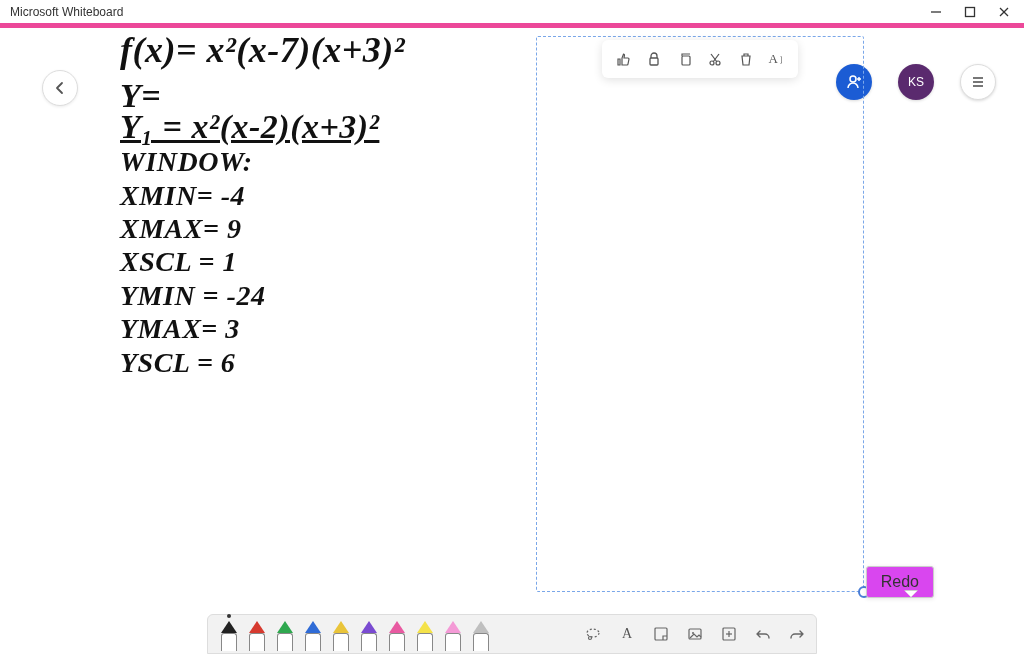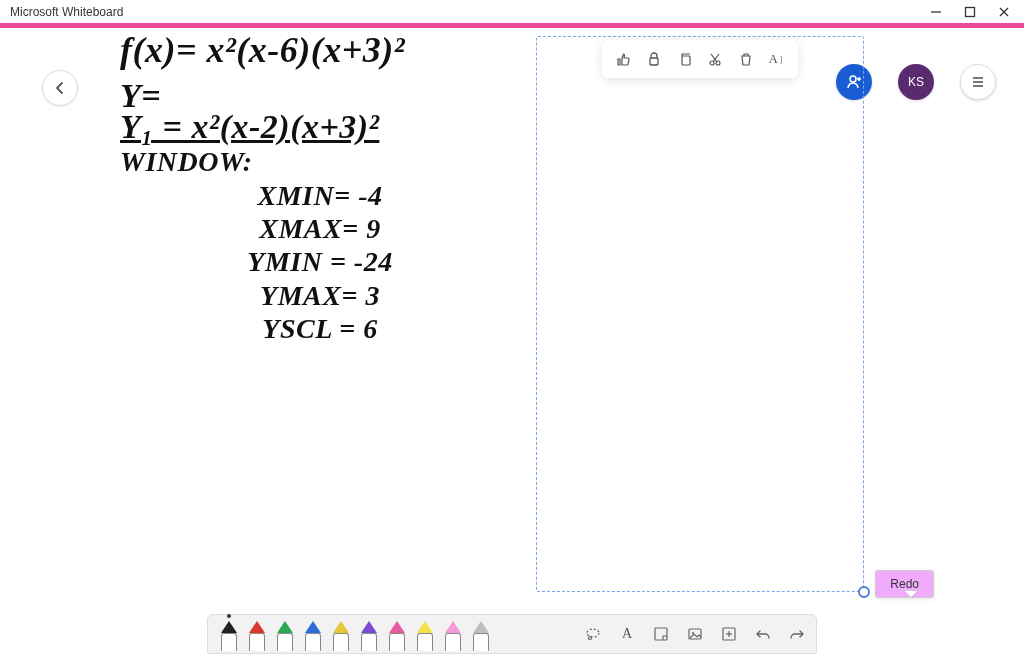--- a/index.html
+++ b/index.html
@@ -85,31 +85,31 @@
       font-family: "Comic Sans MS", "Segoe Script", cursive;
       font-weight: 700;
       color: #111;
       line-height: 1.05;
     }
     .ink .l { white-space: pre; font-style: italic; letter-spacing: 0.5px;}
     .l1 { font-size: 36px; }
     .l2 { font-size: 34px; margin-top: 8px;}
     .l3 { font-size: 34px; margin-top: -4px; text-decoration: underline;}
     .l4 { font-size: 28px; margin-top: 2px; font-style: italic;}
-    .lw { font-size: 28px; margin-top: 4px; font-style: italic; text-align: center;}
+    .lw { font-size: 28px; margin-top: 4px; font-style: italic;}
     
     
     .tooltip {
       position: absolute;
       right: 90px; bottom: 60px;
-      background: #f0abfc;
+      background: #d946ef;
       border: 1px solid #ccc;
       border-radius: 3px;
       padding: 6px 14px;
-      font-size: 12px;
+      font-size: 16px;
       color: #333;
       box-shadow: 0 1px 4px rgba(0,0,0,.1);
     }
     .tooltip::after{
       content:""; position:absolute; bottom:-6px; right:16px;
       border:6px solid transparent; border-top-color:#fff;
     }
     .tooltip::before{
       content:""; position:absolute; bottom:-7px; right:15px;
       border:7px solid transparent; border-top-color:#ccc;
@@ -234,26 +234,27 @@
     </span>
   <span class="ticon">
       <svg width="16" height="16">
         <path d="M4 5h8l-1 9H5L4 5zm2-2h4v2H6V3z" fill="none" stroke="#555" stroke-width="1.2"></path>
       </svg>
     </span>
   <span class="ticon" style="font-family:Segoe UI;font-size:13px;color:#555;">A<sup style="font-size:8px;">❳</sup></span>
 </div>
 
 <div class="ink">
-  <div class="l l1">f(x)= x²(x-6)(x+3)²</div>
+  <div class="l l1">f(x)= x²(x-7)(x+3)²</div>
   <div class="l l2">Y=</div>
   <div class="l l3">Y₁ = x²(x-2)(x+3)²</div>
   <div class="l l4">WINDOW:</div>
   <div class="l lw">XMIN= -4</div>
   <div class="l lw">XMAX= 9</div>
+  <div class="l lw">XSCL = 1</div>
   <div class="l lw">YMIN = -24</div>
   <div class="l lw">YMAX= 3</div>
   <div class="l lw">YSCL = 6</div>
 </div>
 
 <div class="tooltip">Redo</div>
 
 <div class="bottom-bar">
   <div class="pens" id="pens">
       <div class="pen active">

